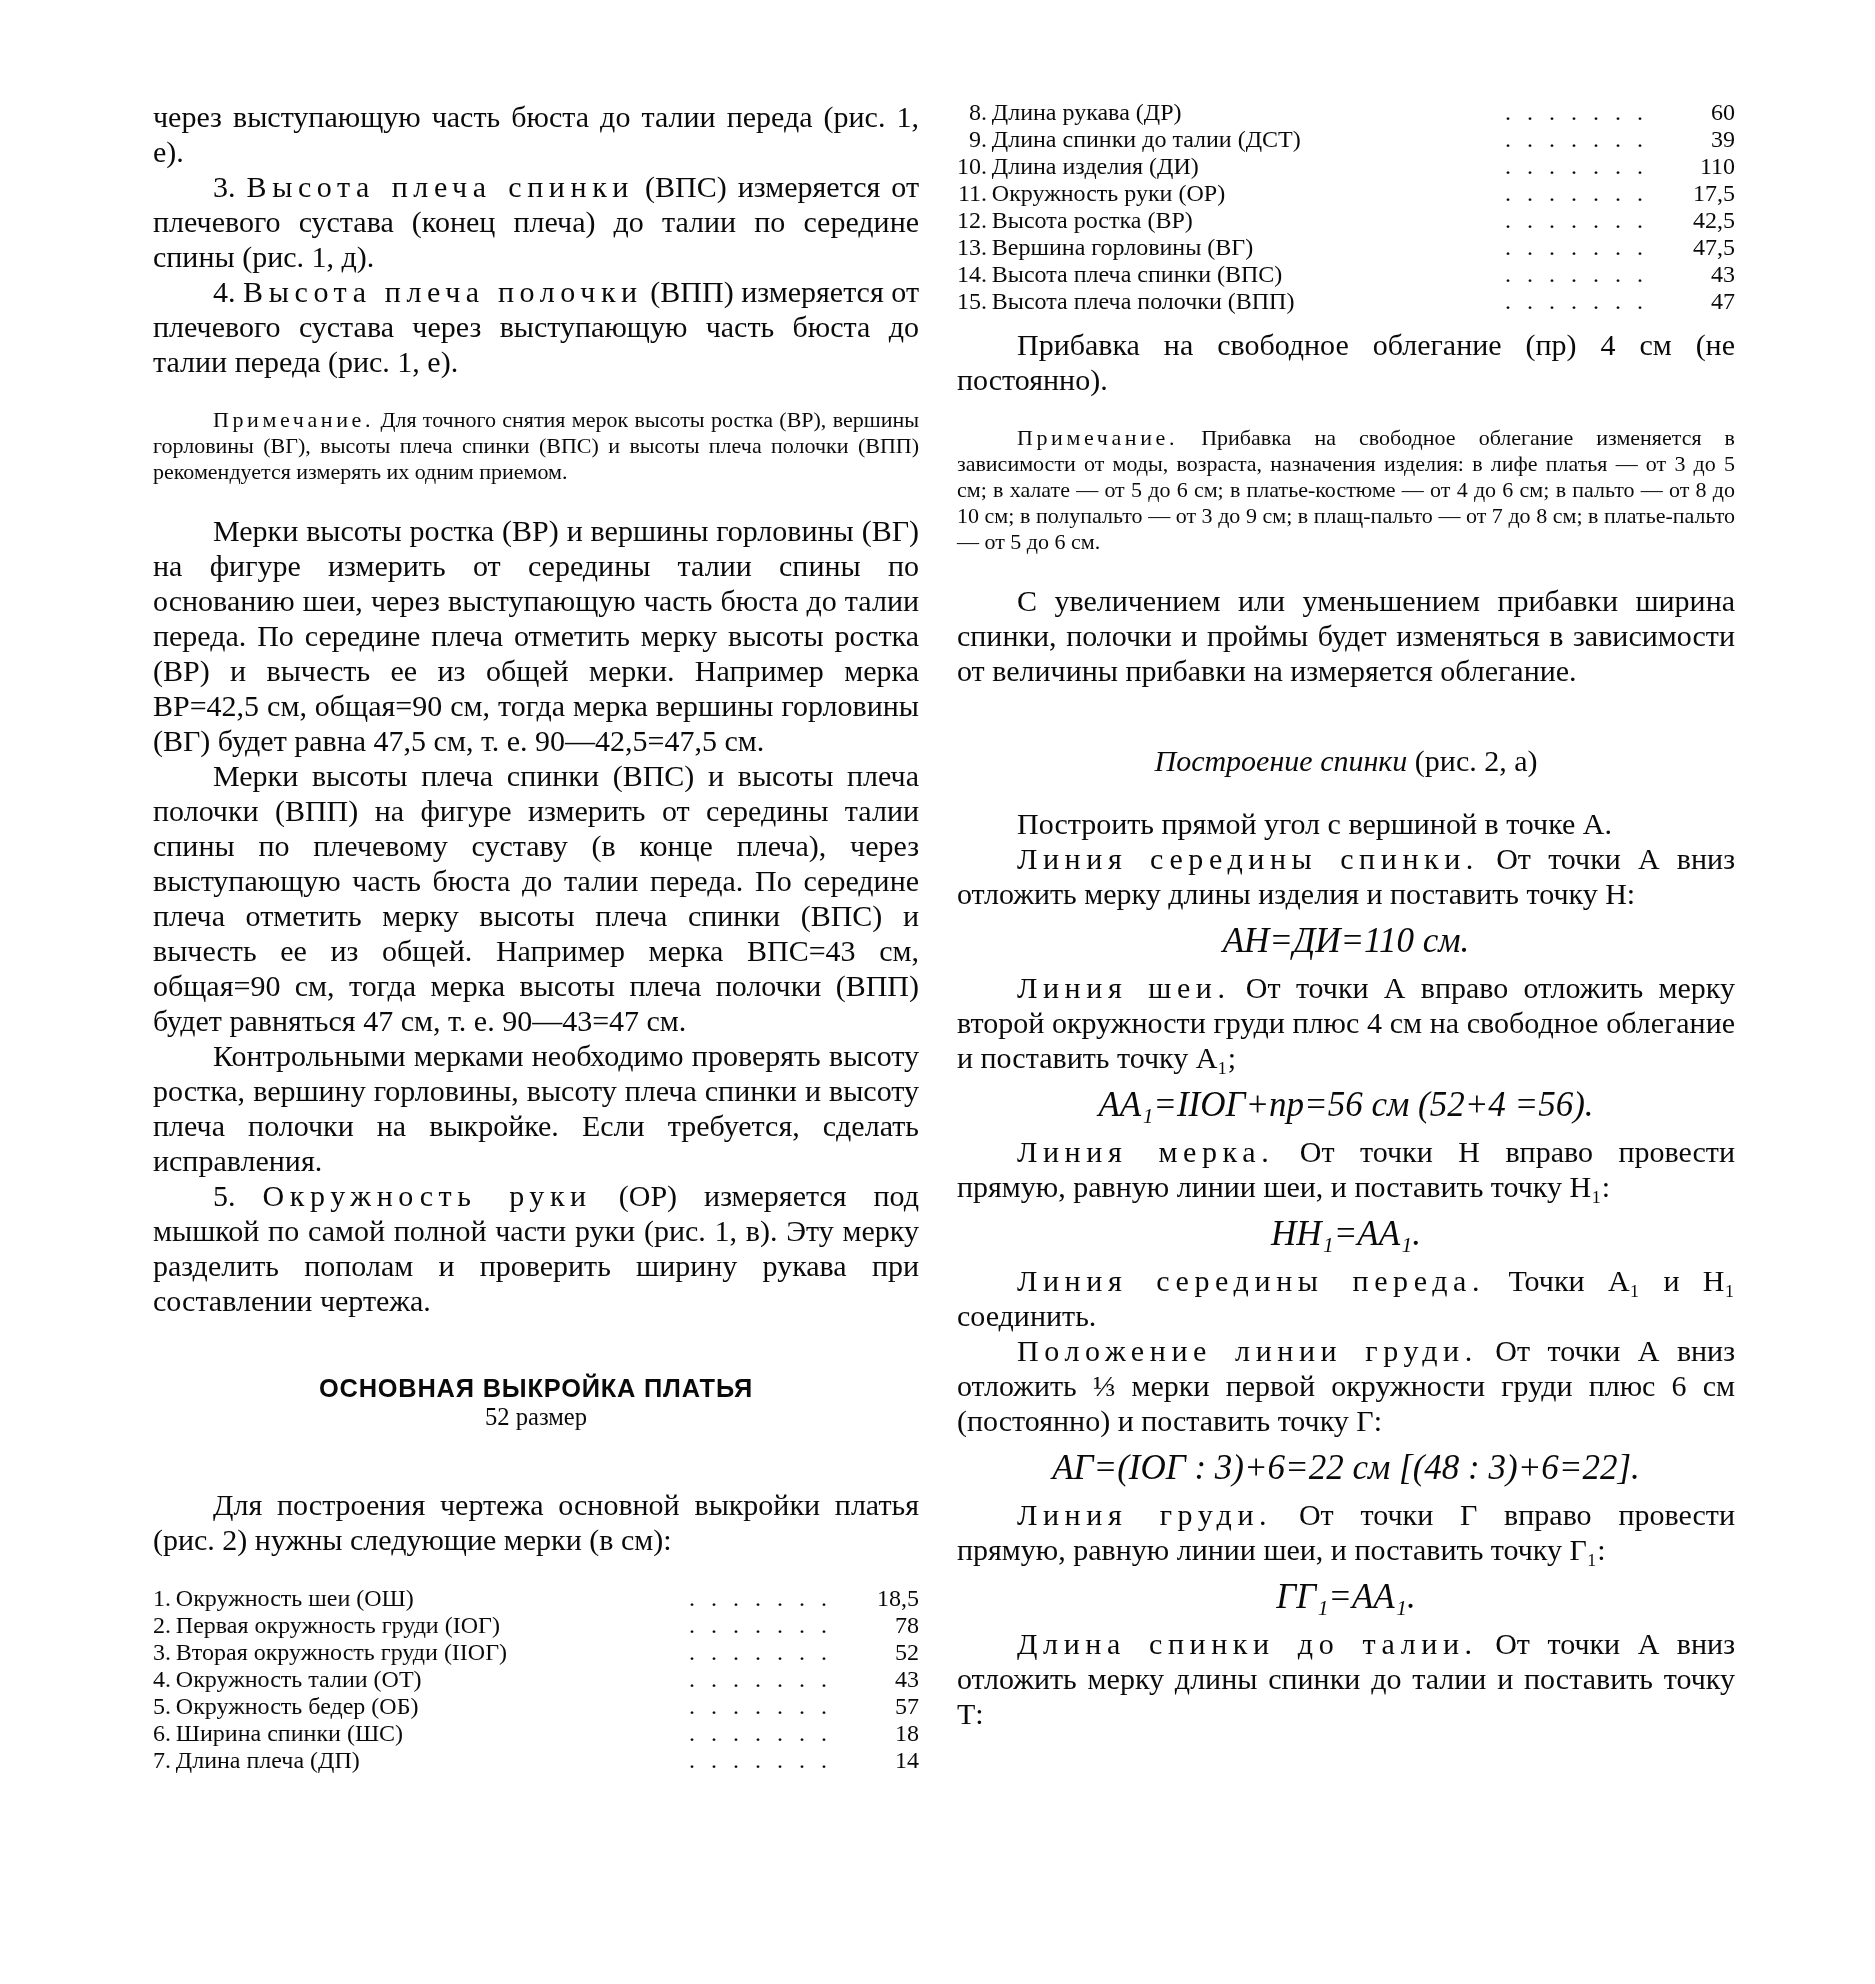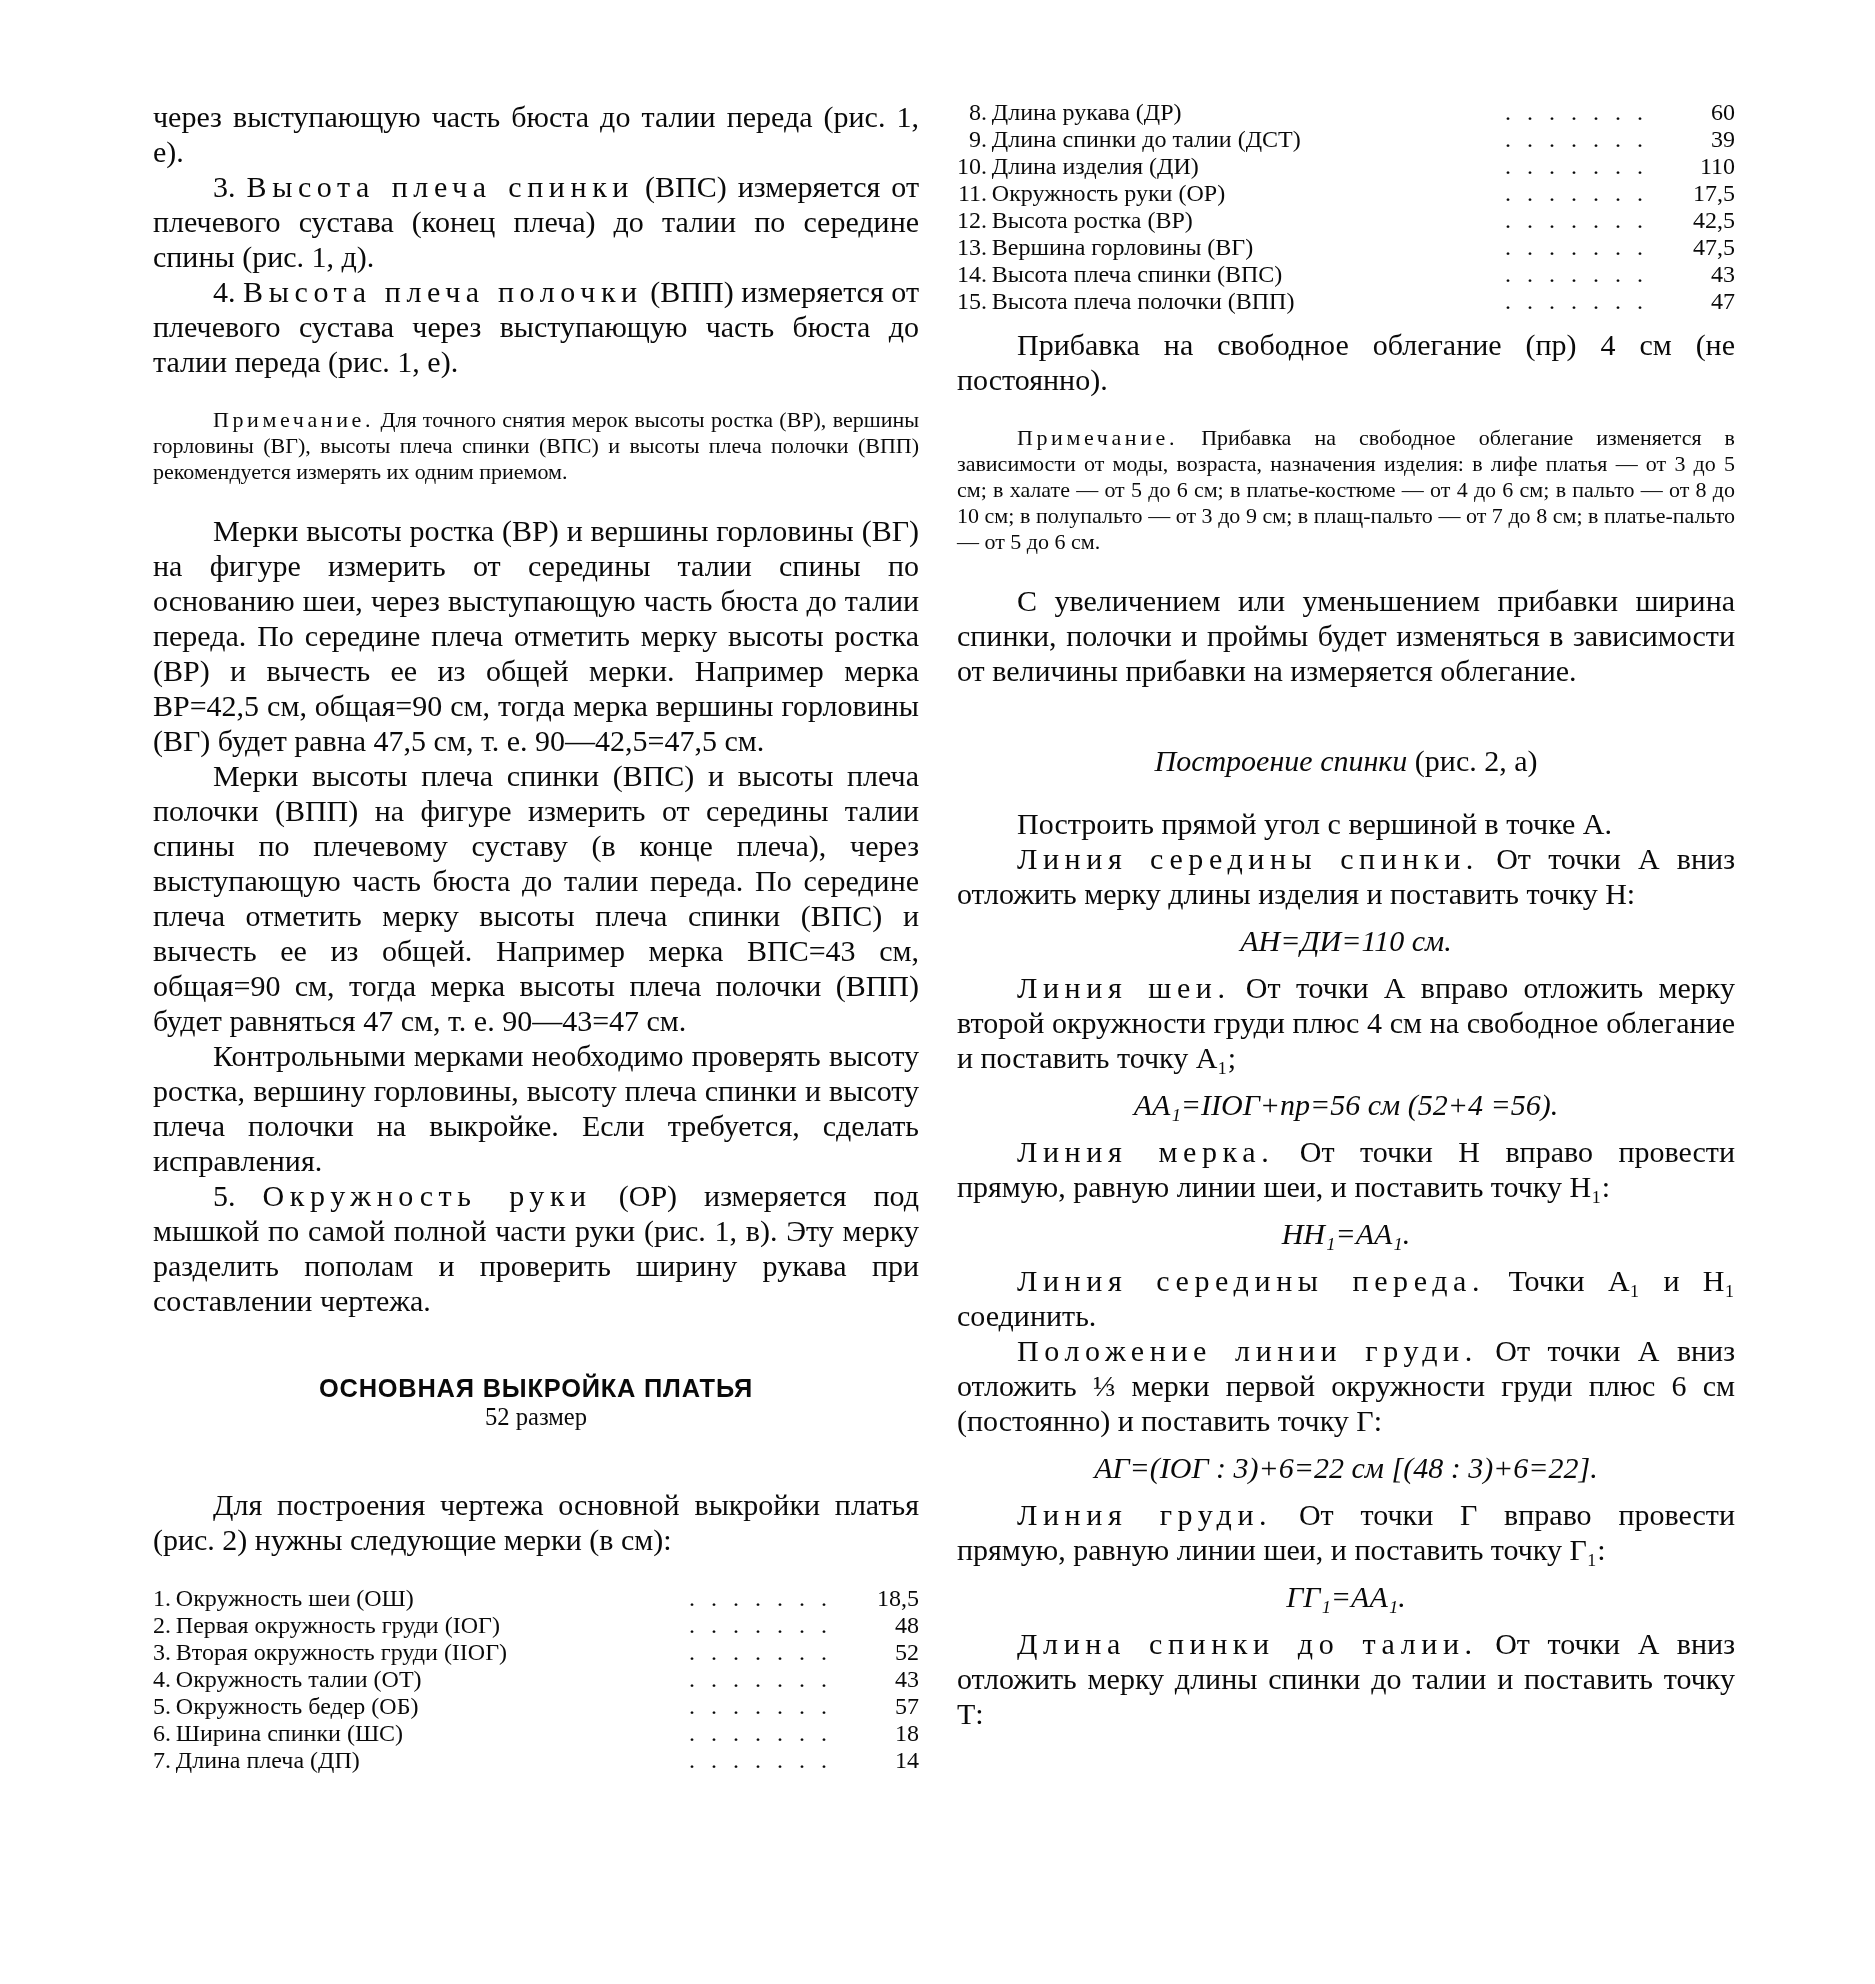--- a/index.html
+++ b/index.html
@@ -8,21 +8,21 @@
   .col { position: absolute; top: 99px; }
   #col-left { left: 153px; width: 766px; }
   #col-right { left: 957px; width: 778px; }
 
   .p { font-size: 30px; line-height: 35px; text-align: justify; margin: 0; text-indent: 60px; }
   .p.noind { text-indent: 0; }
   .sp { letter-spacing: 5.6px; }
   .i { }
   .note { font-size: 22px; line-height: 26px; text-align: justify; text-indent: 60px; margin: 0; }
   .note .sp { letter-spacing: 3.6px; }
-  .formula { font-size: 30px; line-height: 35px; text-align: center; font-style: italic; margin: 0; }
+  .formula { font-size: 35px; line-height: 35px; text-align: center; font-style: italic; margin: 0; }
 
   .heading { font-family: "Liberation Sans", "DejaVu Sans", sans-serif; font-weight: bold;
              font-size: 25.4px; text-align: center; letter-spacing: 0.8px; margin: 0; }
   .subheading { font-size: 24.6px; text-align: center; margin: 0; }
   .section-title { font-size: 30px; text-align: center; margin: 0; }
   .section-title .i { font-style: italic; }
 
   .mtable { width: 100%; border-collapse: collapse; font-size: 24px; line-height: 27px; }
   .mtable td { padding: 0; white-space: nowrap; vertical-align: baseline; }
   .mtable .num { width: 0.4px; text-align: right; padding-right: 4.8px; }
@@ -83,21 +83,21 @@
         <tr>
           <td class="num">1.</td>
           <td class="name"><span>Окружность шеи</span> <span class="i">(ОШ)</span></td>
           <td class="dots">.......</td>
           <td class="val">18,5</td>
         </tr>
         <tr>
           <td class="num">2.</td>
           <td class="name"><span>Первая окружность груди</span> <span class="i">(IОГ)</span></td>
           <td class="dots">.......</td>
-          <td class="val">48</td>
+          <td class="val">78</td>
         </tr>
         <tr>
           <td class="num">3.</td>
           <td class="name"><span>Вторая окружность груди</span> <span class="i">(IIОГ)</span></td>
           <td class="dots">.......</td>
           <td class="val">52</td>
         </tr>
         <tr>
           <td class="num">4.</td>
           <td class="name"><span>Окружность талии</span> <span class="i">(ОТ)</span></td>

